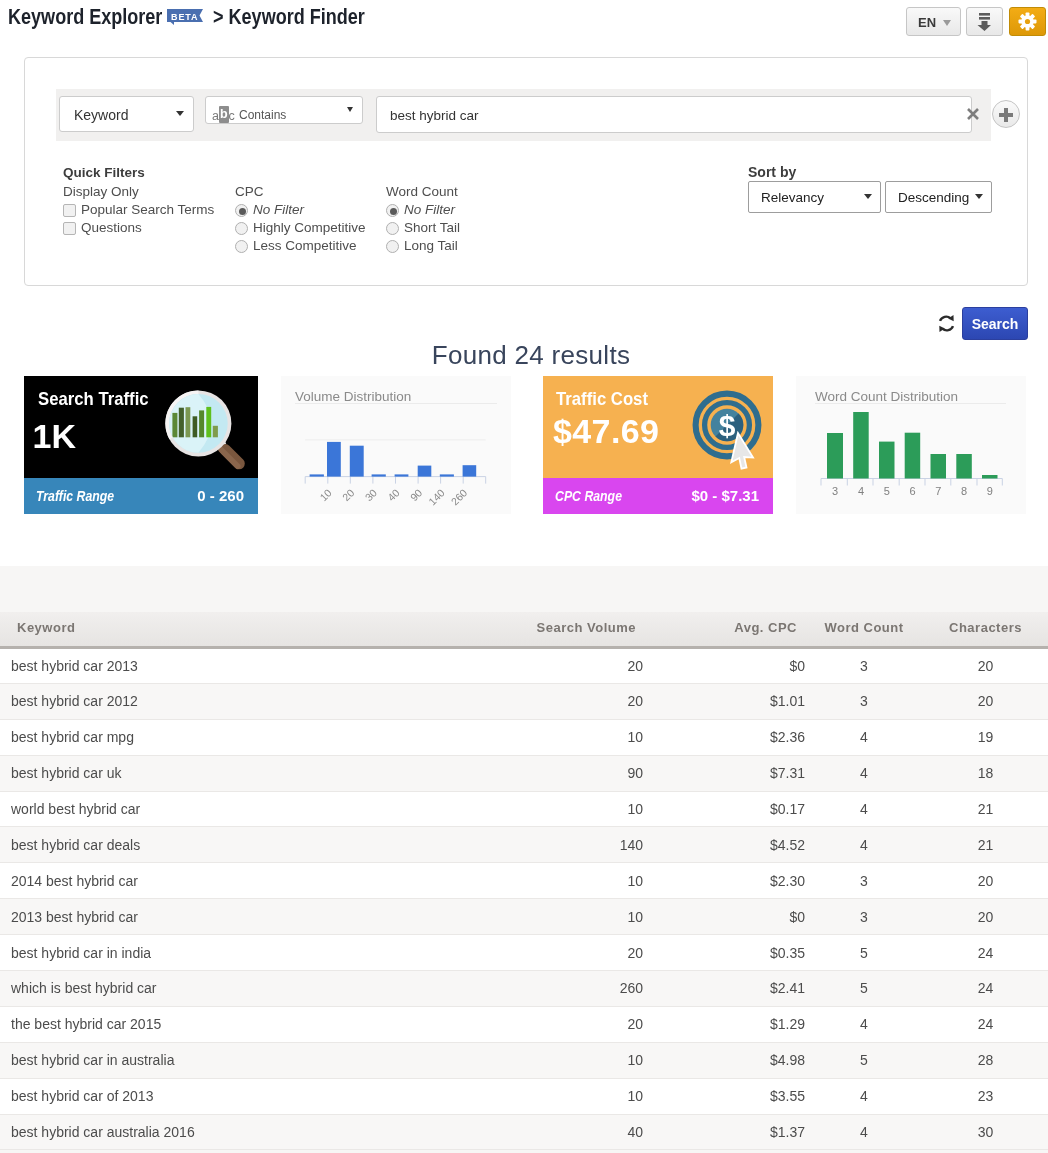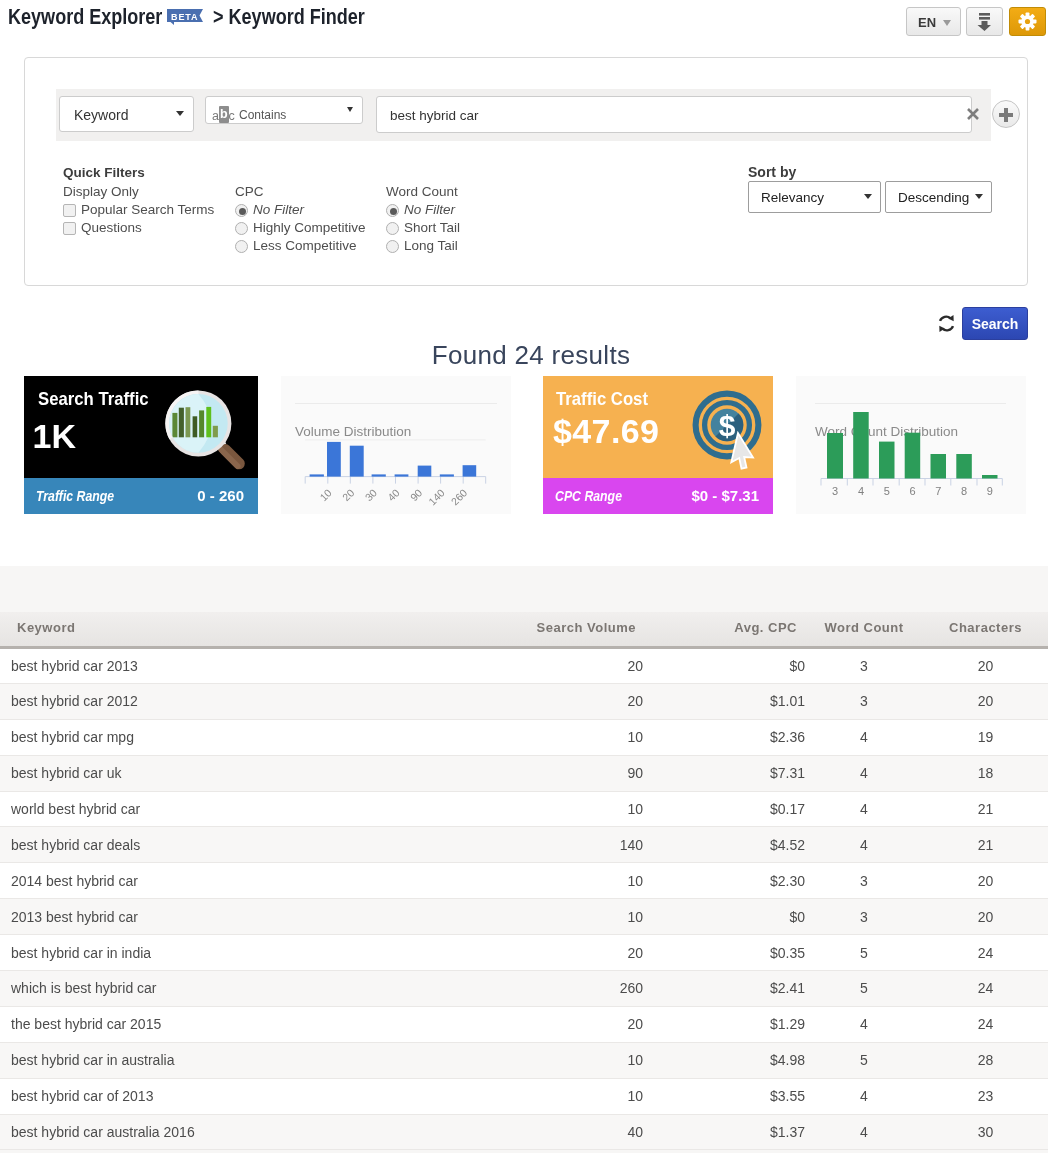--- a/index.html
+++ b/index.html
@@ -81,21 +81,21 @@
 .c4 { left:796px; width:230px; }
 .ctitle { position:absolute; left:14px; top:12px; font-size:19px; font-weight:bold; color:#fff; transform:scaleX(0.88); transform-origin:0 0; white-space:nowrap; }
 .cbig { position:absolute; left:8.5px; top:40.5px; font-size:34px; font-weight:bold; color:#fff; }
 .c3 .cbig { left:10px; top:36px; font-size:34px; letter-spacing:0.4px; }
 .c3 .ctitle { left:13px; }
 .cfoot { position:absolute; left:0; right:0; bottom:0; height:36px; }
 .c1 .cfoot { background:#3786ba; }
 .c3 .cfoot { background:#d946ef; }
 .cfoot .fl { position:absolute; left:12px; top:9px; color:#fff; font-size:15px; font-weight:bold; font-style:italic; transform:scaleX(0.82); transform-origin:0 0; white-space:nowrap; }
 .cfoot .fr { position:absolute; right:14px; top:9px; color:#fff; font-size:15px; font-weight:bold; white-space:nowrap; }
-.wtitle { position:absolute; font-size:13.5px; color:#8a8a8a;margin-top:35px; }
+.wtitle { position:absolute; font-size:13.5px; color:#8a8a8a; }
 .wline { position:absolute; height:1px; background:#ebebeb; }
 
 
 #res { position:absolute; left:0; top:46px; width:1048px; border-collapse:collapse; table-layout:fixed; }
 #res th { height:35.5px; background:linear-gradient(#f1efee,#e6e4e2); border-bottom:3px solid #b5b1ad;
   font-size:13px; font-weight:bold; color:#7b7672; padding:0 0 3px 0; letter-spacing:0.5px; }
 #res td { height:35.9px; font-size:14px; color:#4c4c4c; padding:0; border-bottom:1px solid #eae8e6; background:#fff; }
 #res tbody tr:nth-child(even) td { background:#f8f7f6; }
 #res .c-kw { text-align:left; padding-left:11px; width:525px; }
 #res th.c-kw { padding-left:17px; }

